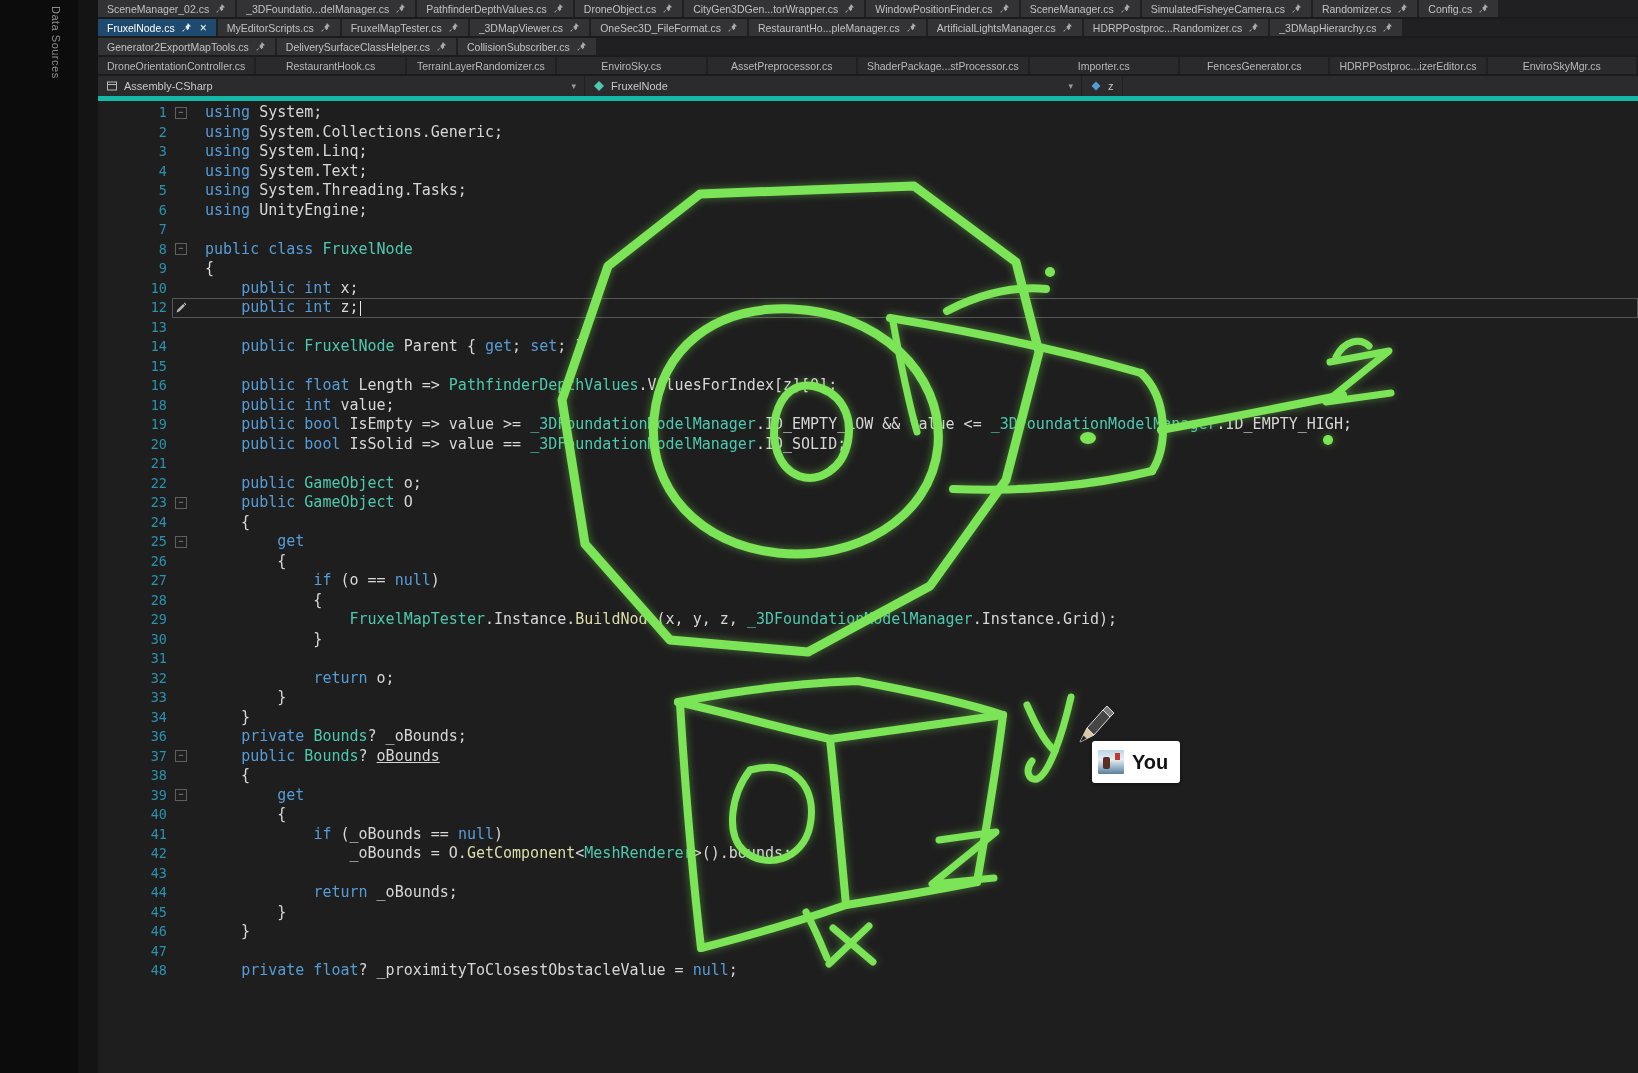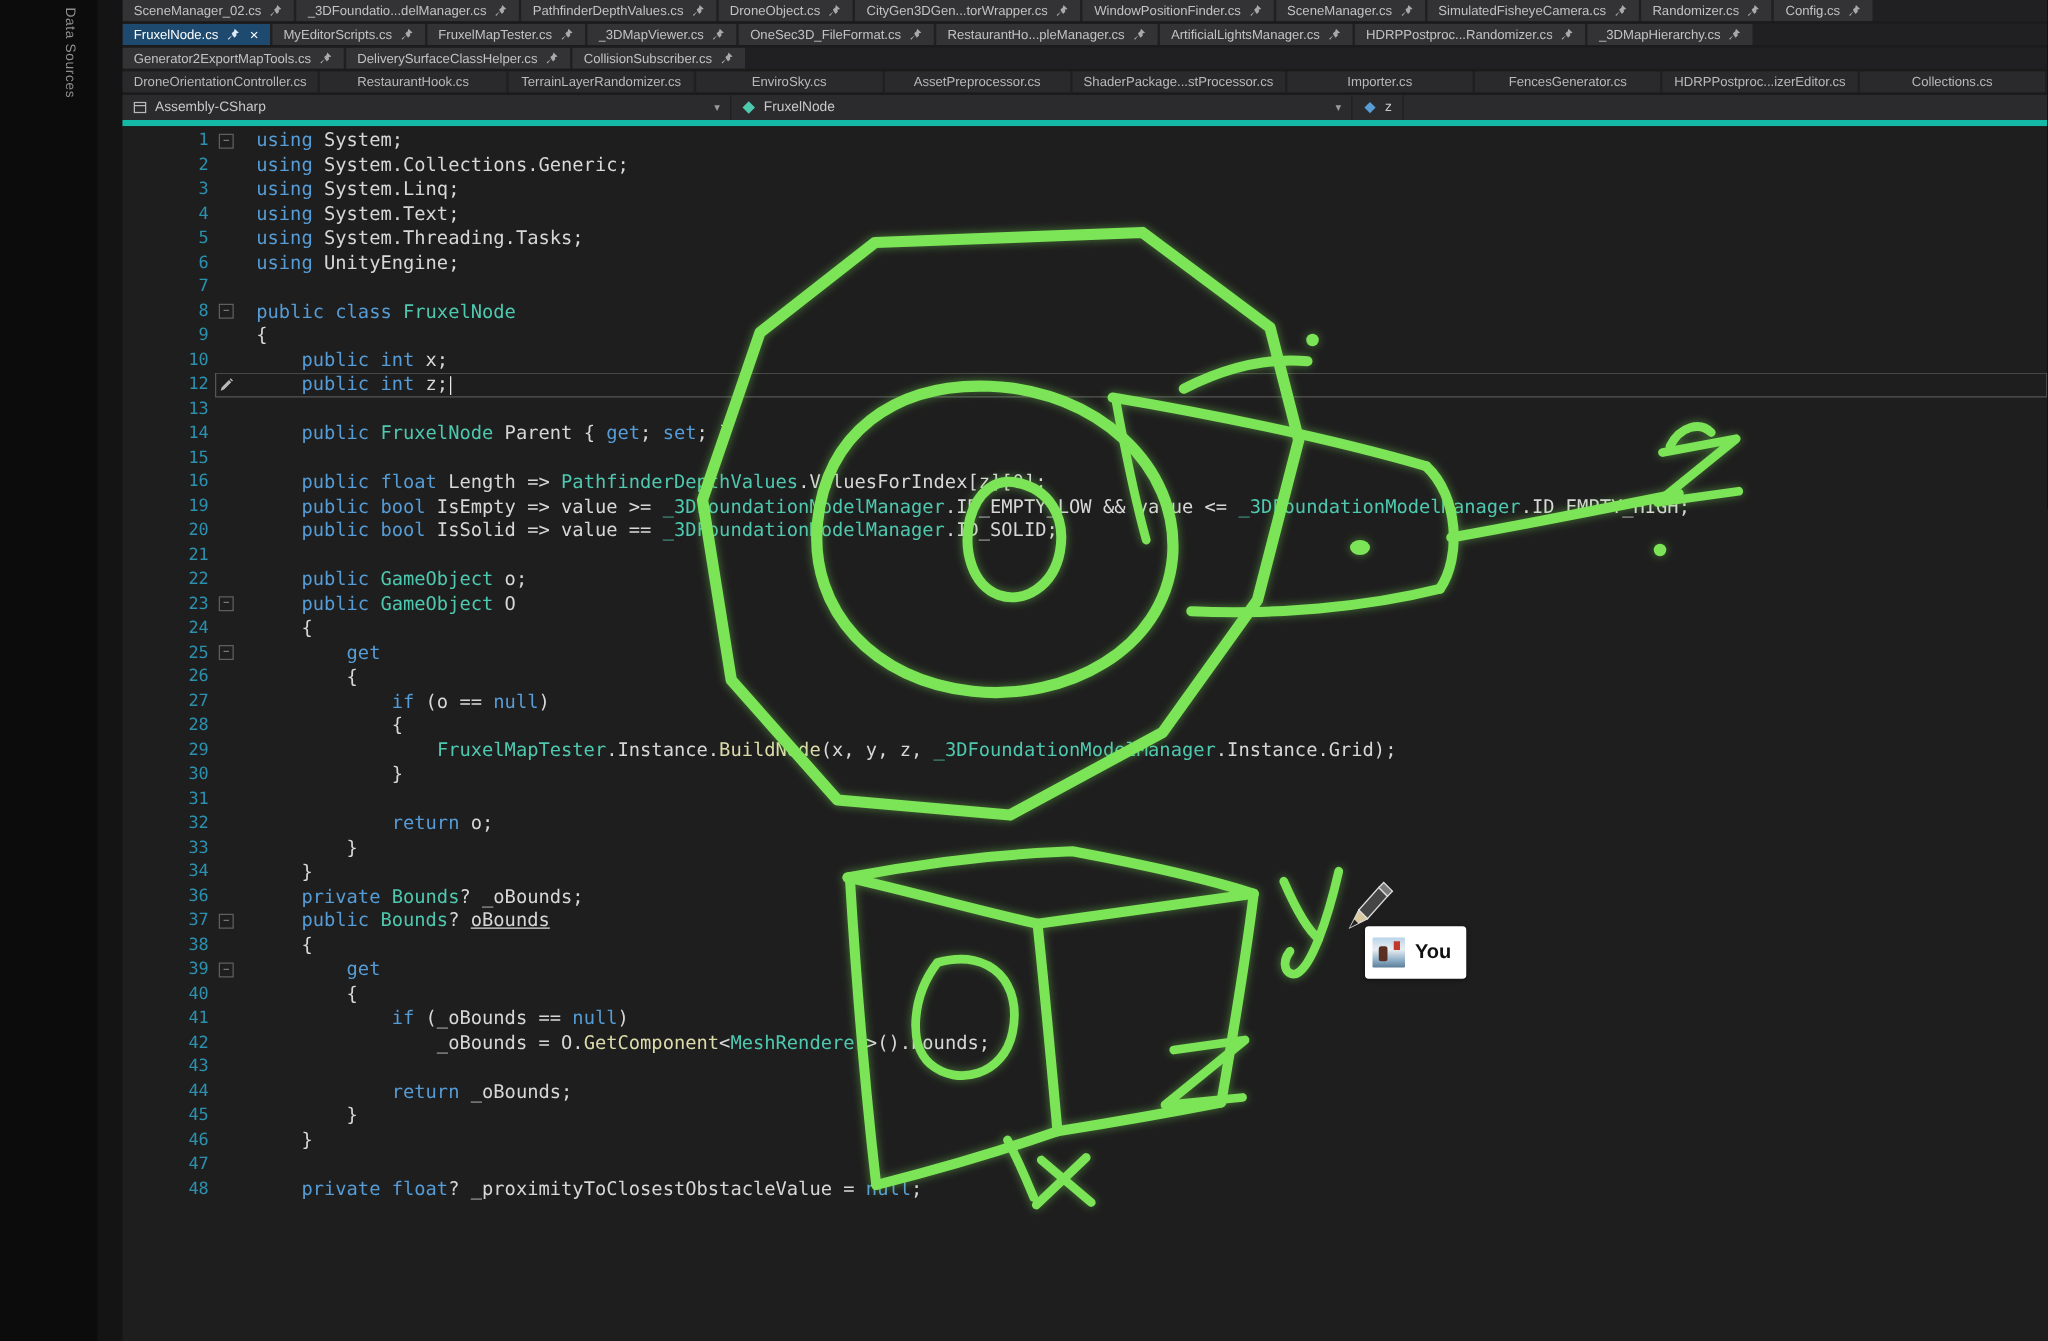--- a/index.html
+++ b/index.html
@@ -60,21 +60,21 @@
        color:#7ce557;filter:drop-shadow(0 0 4px rgba(124,229,87,.45));}
   #annotation-layer path{fill:none;stroke:currentColor;stroke-linecap:round;stroke-linejoin:round;}
   #annotation-layer .w9{stroke-width:9px;}
   #annotation-layer .w8{stroke-width:8px;}
   #annotation-layer .w7{stroke-width:7px;}
   #annotation-layer .dot{fill:currentColor;stroke:none;}
 
   
   #you-label{position:absolute;left:1092px;top:741px;height:34px;display:flex;align-items:center;gap:8px;
        background:#ffffff;border-radius:3px;padding:4px 12px 4px 6px;box-shadow:0 1px 4px rgba(0,0,0,.45);
-       font-weight:bold;font-size:16px;color:#111;}
+       font-weight:bold;font-size:20px;color:#111;}
   .you-thumb{display:inline-block;width:26px;height:24px;border-radius:1px;
        background:linear-gradient(180deg,#b9d4e8 0%,#e9eef2 40%,#8fb0c8 75%,#5c7d96 100%);position:relative;overflow:hidden;}
   .you-thumb::after{content:"";position:absolute;left:5px;top:7px;width:7px;height:12px;background:#5a2e22;border-radius:2px;}
   .you-thumb::before{content:"";position:absolute;right:4px;top:3px;width:5px;height:7px;background:#c0392b;}
 
   
   #pencil-cursor{position:absolute;left:1076px;top:703px;width:44px;height:45px;pointer-events:none;}
 </style>
 </head>
 <body>
@@ -248,21 +248,21 @@
           <div class="tab">
             <span class="tab-label">Importer.cs</span>
           </div>
           <div class="tab">
             <span class="tab-label">FencesGenerator.cs</span>
           </div>
           <div class="tab">
             <span class="tab-label">HDRPPostproc...izerEditor.cs</span>
           </div>
           <div class="tab">
-            <span class="tab-label">Collections.cs</span>
+            <span class="tab-label">EnviroSkyMgr.cs</span>
           </div>
         </div>
       </div>
 
     <div id="breadcrumb">
       <div class="bc-seg" id="bc-project">
         <svg class="bc-icon" viewBox="0 0 12 12">
           <rect x="1.5" y="2" width="9" height="8" fill="none" stroke="#b8b8b8"></rect>
           <line x1="1.5" y1="4.5" x2="10.5" y2="4.5" stroke="#b8b8b8"></line>
         </svg>
@@ -390,20 +390,27 @@
             <div class="content-cell">
               <span class="fold-cell"></span>
               <span class="code-text"></span>
             </div>
           </div>
           <div class="line-row">
             <div class="gutter-cell">16</div>
             <div class="content-cell">
               <span class="fold-cell"></span>
               <span class="code-text"><span class="c-p">    </span><span class="c-k">public float</span><span class="c-p"> Length =&gt; </span><span class="c-t">PathfinderDepthValues</span><span class="c-p">.ValuesForIndex[z][0];</span></span>
+            </div>
+          </div>
+          <div class="line-row">
+            <div class="gutter-cell">18</div>
+            <div class="content-cell">
+              <span class="fold-cell"></span>
+              <span class="code-text"><span class="c-p">    </span><span class="c-k">public int</span><span class="c-p"> value;</span></span>
             </div>
           </div>
           <div class="line-row">
             <div class="gutter-cell">19</div>
             <div class="content-cell">
               <span class="fold-cell"></span>
               <span class="code-text"><span class="c-p">    </span><span class="c-k">public bool</span><span class="c-p"> IsEmpty =&gt; value &gt;= </span><span class="c-t">_3DFoundationModelManager</span><span class="c-p">.ID_EMPTY_LOW &amp;&amp; value &lt;= </span><span class="c-t">_3DFoundationModelManager</span><span class="c-p">.ID_EMPTY_HIGH;</span></span>
             </div>
           </div>
           <div class="line-row">

